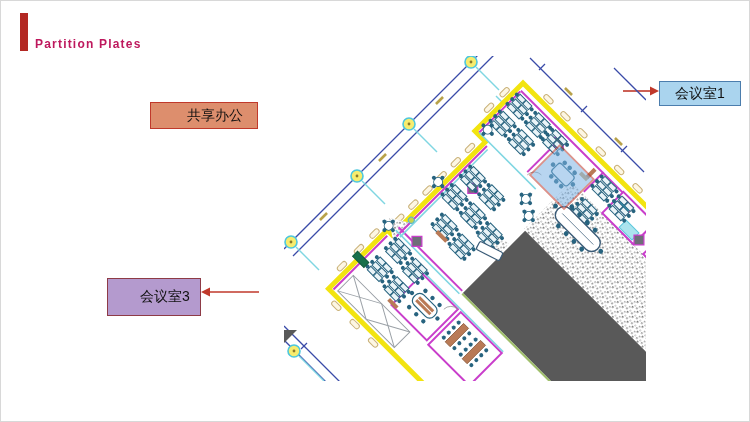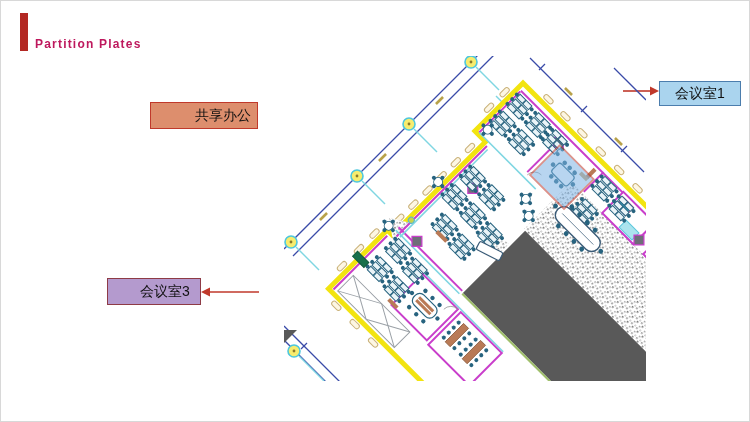--- a/index.html
+++ b/index.html
@@ -11,23 +11,23 @@
   
   .accent-bar{position:absolute;left:19px;top:12px;width:8px;height:38px;background:#B32823;}
   .title{position:absolute;left:33px;top:9px;font-size:20px;font-weight:bold;color:#B32823;letter-spacing:1px;}
   .subtitle{position:absolute;left:34px;top:36px;font-size:12px;font-weight:bold;color:#B32823;letter-spacing:1.2px;}
   
   .callout{
     position:absolute;box-sizing:border-box;border:1.6px solid #888;
     font-size:14px;color:#111;text-align:center;background:#eee;
     display:flex;align-items:center;justify-content:center;
   }
-  .callout.share{left:149px;top:101px;width:108px;height:27px;justify-content:flex-end;padding-right:6px;}
+  .callout.share{left:149px;top:101px;width:108px;height:27px;justify-content:flex-end;padding-right:14px;}
   .callout.m1{left:658px;top:80px;width:82px;height:25px;}
-  .callout.m3{left:106px;top:277px;width:94px;height:27px;padding-left:22px;}
+  .callout.m3{left:106px;top:277px;width:94px;height:38px;padding-left:22px;}
   .callout.m2{left:149px;top:334px;width:91px;height:27px;}
   .arrow{position:absolute;}
   .arrow.a1{left:622px;top:84px;}
   .arrow.a3{left:200px;top:285px;}
   .arrow line{stroke:#C0392B;stroke-width:1.6;}
   .arrow polygon{fill:#C0392B;}
   
   .plan{position:absolute;left:283px;top:55px;width:362px;height:325px;}
 </style>
 </head>

